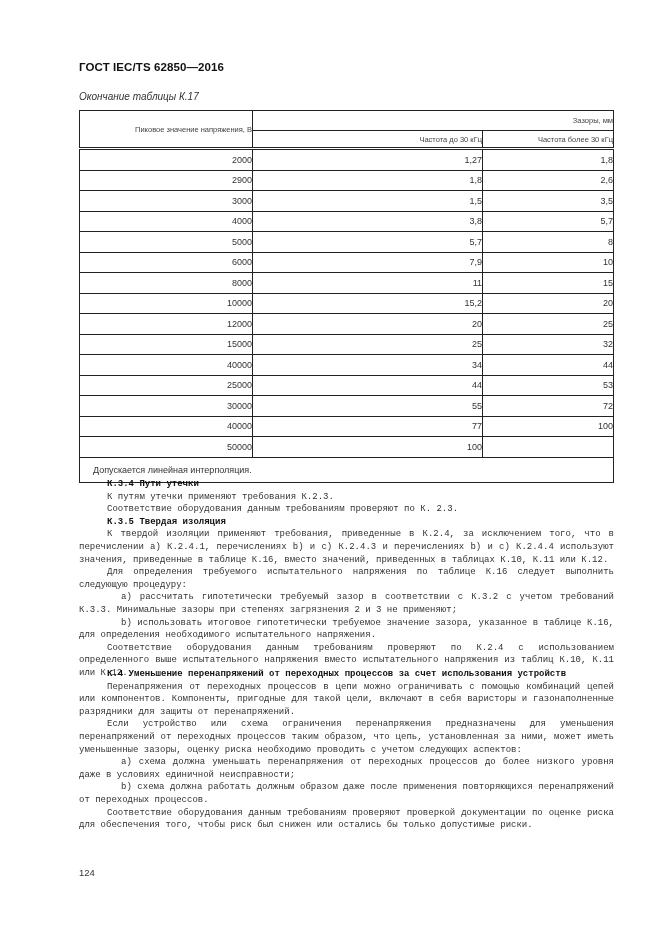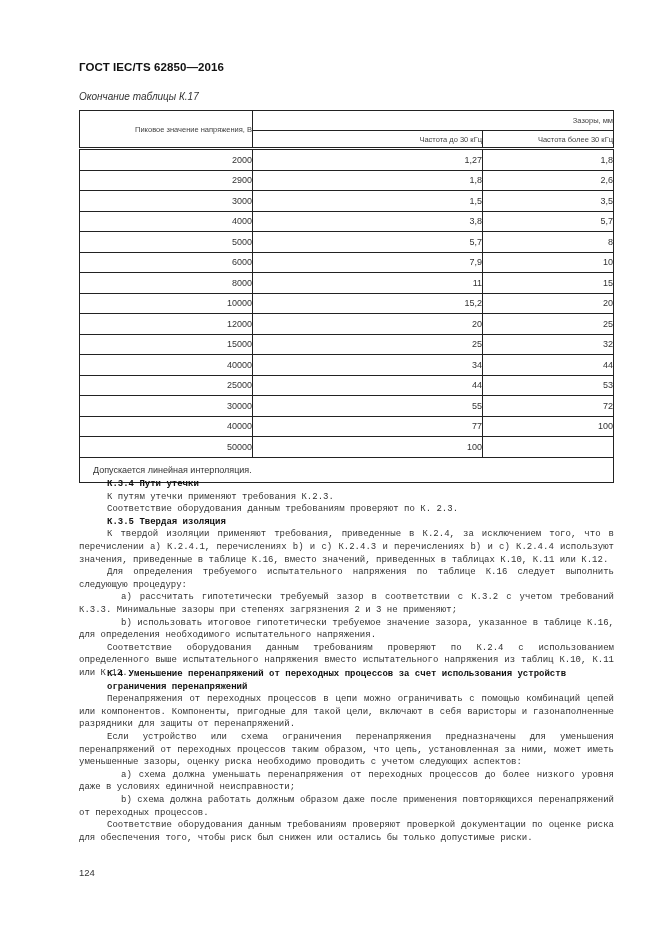--- a/index.html
+++ b/index.html
@@ -133,21 +133,20 @@
   <p class="ind">К твердой изоляции применяют требования, приведенные в К.2.4, за исключением того, что в перечислении а) К.2.4.1, перечислениях b) и с) К.2.4.3 и перечислениях b) и с) К.2.4.4 используют значения, приведенные в таблице К.16, вместо значений, приведенных в таблицах К.10, К.11 или К.12.</p>
   <p class="ind">Для определения требуемого испытательного напряжения по таблице К.16 следует выполнить следующую процедуру:</p>
   <p class="ind2">а) рассчитать гипотетически требуемый зазор в соответствии с К.3.2 с учетом требований К.3.3. Минимальные зазоры при степенях загрязнения 2 и 3 не применяют;</p>
   <p class="ind2">b) использовать итоговое гипотетически требуемое значение зазора, указанное в таблице К.16, для определения необходимого испытательного напряжения.</p>
   <p class="ind">Соответствие оборудования данным требованиям проверяют по К.2.4 с использованием определенного выше испытательного напряжения вместо испытательного напряжения из таблиц К.10, К.11 или К.12.</p>
 </div>
 
 <div class="body-text" style="top:668px;">
   <p class="hd2">
     <span>К.4 Уменьшение перенапряжений от переходных процессов за счет использования устройств</span>
-    <span class="cont">ограничения перенапряжений</span>
   </p>
   <p class="ind">Перенапряжения от переходных процессов в цепи можно ограничивать с помощью комбинаций цепей или компонентов. Компоненты, пригодные для такой цели, включают в себя варисторы и газонаполненные разрядники для защиты от перенапряжений.</p>
   <p class="ind">Если устройство или схема ограничения перенапряжения предназначены для уменьшения перенапряжений от переходных процессов таким образом, что цепь, установленная за ними, может иметь уменьшенные зазоры, оценку риска необходимо проводить с учетом следующих аспектов:</p>
   <p class="ind2">а) схема должна уменьшать перенапряжения от переходных процессов до более низкого уровня даже в условиях единичной неисправности;</p>
   <p class="ind2">b) схема должна работать должным образом даже после применения повторяющихся перенапряжений от переходных процессов.</p>
   <p class="ind">Соответствие оборудования данным требованиям проверяют проверкой документации по оценке риска для обеспечения того, чтобы риск был снижен или остались бы только допустимые риски.</p>
 </div>
 
 <div class="page-num">124</div>
 

